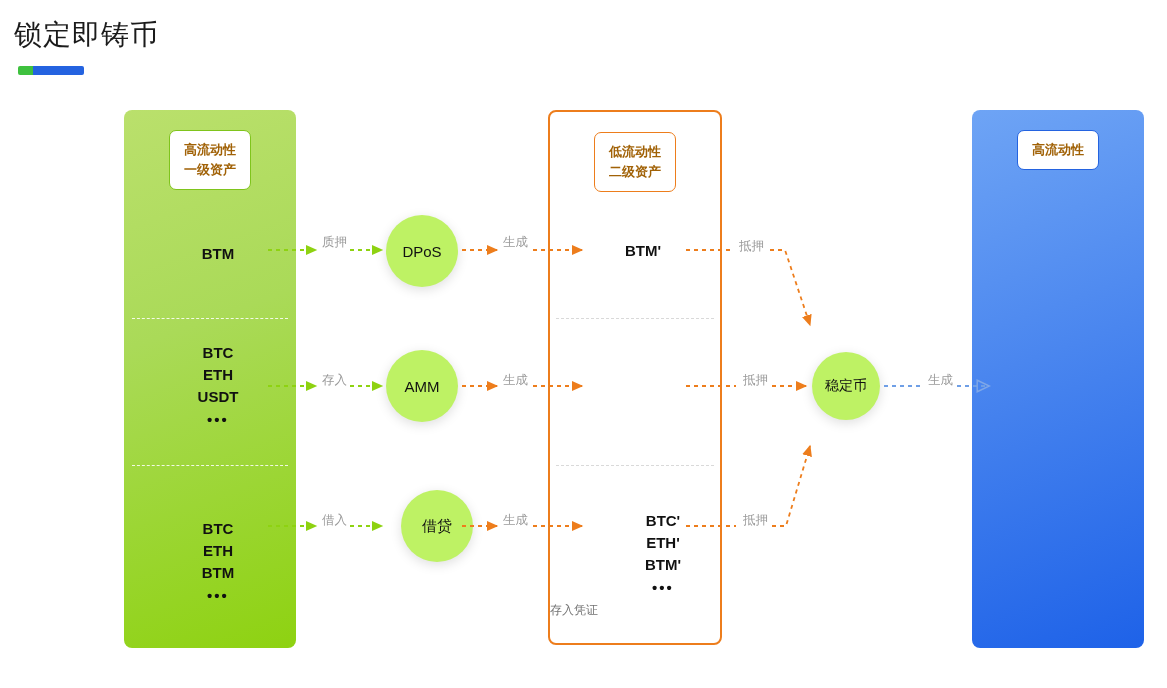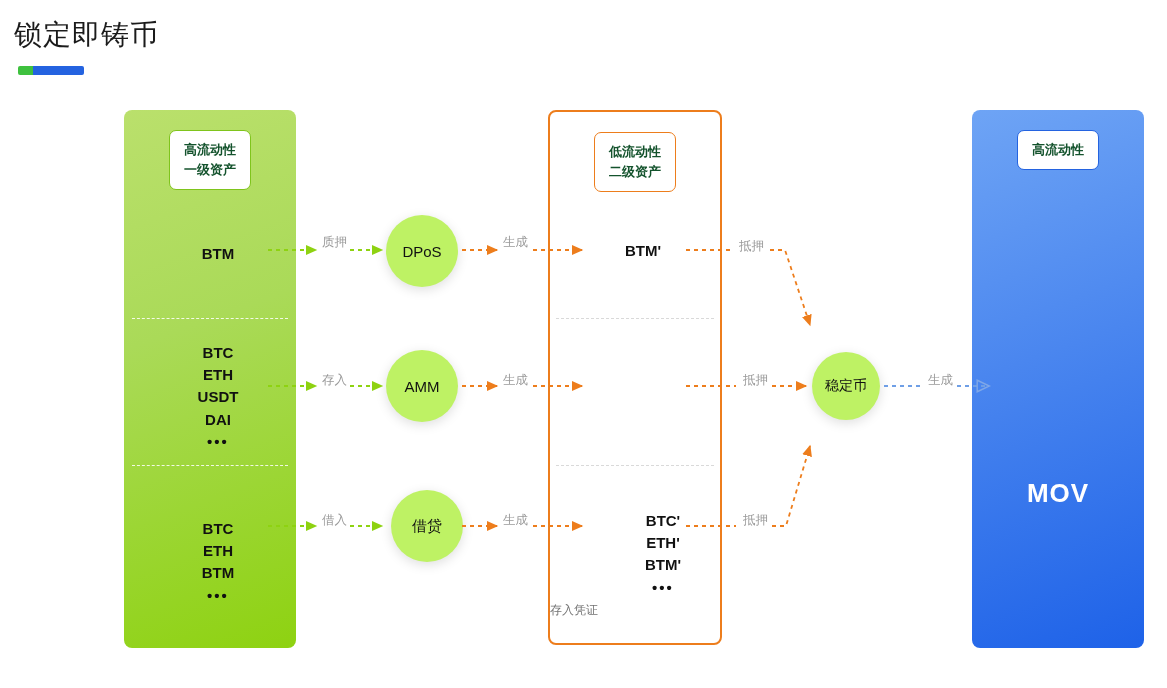--- a/index.html
+++ b/index.html
@@ -67,21 +67,21 @@
     left: 50%;
     transform: translateX(-50%);
     top: 20px;
     background: #ffffff;
     border-radius: 7px;
     padding: 9px 14px;
     font-size: 13px;
     font-weight: bold;
     line-height: 1.55;
     text-align: center;
-    color: #14532d;
+    color: #a16207;
     white-space: nowrap;
   }
   #chip-green { border: 1.5px solid #7fc41c; }
   #chip-orange { border: 1.5px solid #ed7d1c; }
   #chip-blue  { border: 1.5px solid #2463e0; }
 
   
   .col-sep {
     position: absolute;
     left: 8px; right: 8px;
@@ -182,21 +182,20 @@
   <div class="col-sep" style="top:355px;"></div>
 
   <div class="cell" style="top:133px;">
     <span class="tok">BTM</span>
   </div>
 
   <div class="cell" style="top:232px;">
     <span class="tok">BTC</span>
     <span class="tok">ETH</span>
     <span class="tok">USDT</span>
-    <span class="tok">DAI</span>
     <span class="dots">•••</span>
   </div>
 
   <div class="cell" style="top:408px;">
     <span class="tok">BTC</span>
     <span class="tok">ETH</span>
     <span class="tok">BTM</span>
     <span class="dots">•••</span>
   </div>
 </div>
@@ -221,26 +220,25 @@
     <span class="tok">BTM'</span>
     <span class="dots">•••</span>
   </div>
   <div class="cell-note" style="top:490px;">存入凭证</div>
 </div>
 
 <div class="column" id="col-blue">
   <div class="col-chip" id="chip-blue">
     <span>高流动性</span>
   </div>
-  <div id="mov-label">MOV</div>
 </div>
 
 <div class="node" style="left:386px; top:215px; width:72px; height:72px;">DPoS</div>
 <div class="node" style="left:386px; top:350px; width:72px; height:72px;">AMM</div>
-<div class="node" style="left:391px; top:490px; width:72px; height:72px;">借贷</div>
+<div class="node" style="left:401px; top:490px; width:72px; height:72px;">借贷</div>
 <div class="node small" style="left:812px; top:352px; width:68px; height:68px;">稳定币</div>
 
 <div class="edge-label" style="left:319px; top:236px;">质押</div>
 <div class="edge-label" style="left:319px; top:374px;">存入</div>
 <div class="edge-label" style="left:319px; top:514px;">借入</div>
 
 <div class="edge-label" style="left:500px; top:236px;">生成</div>
 <div class="edge-label" style="left:500px; top:374px;">生成</div>
 <div class="edge-label" style="left:500px; top:514px;">生成</div>
 

